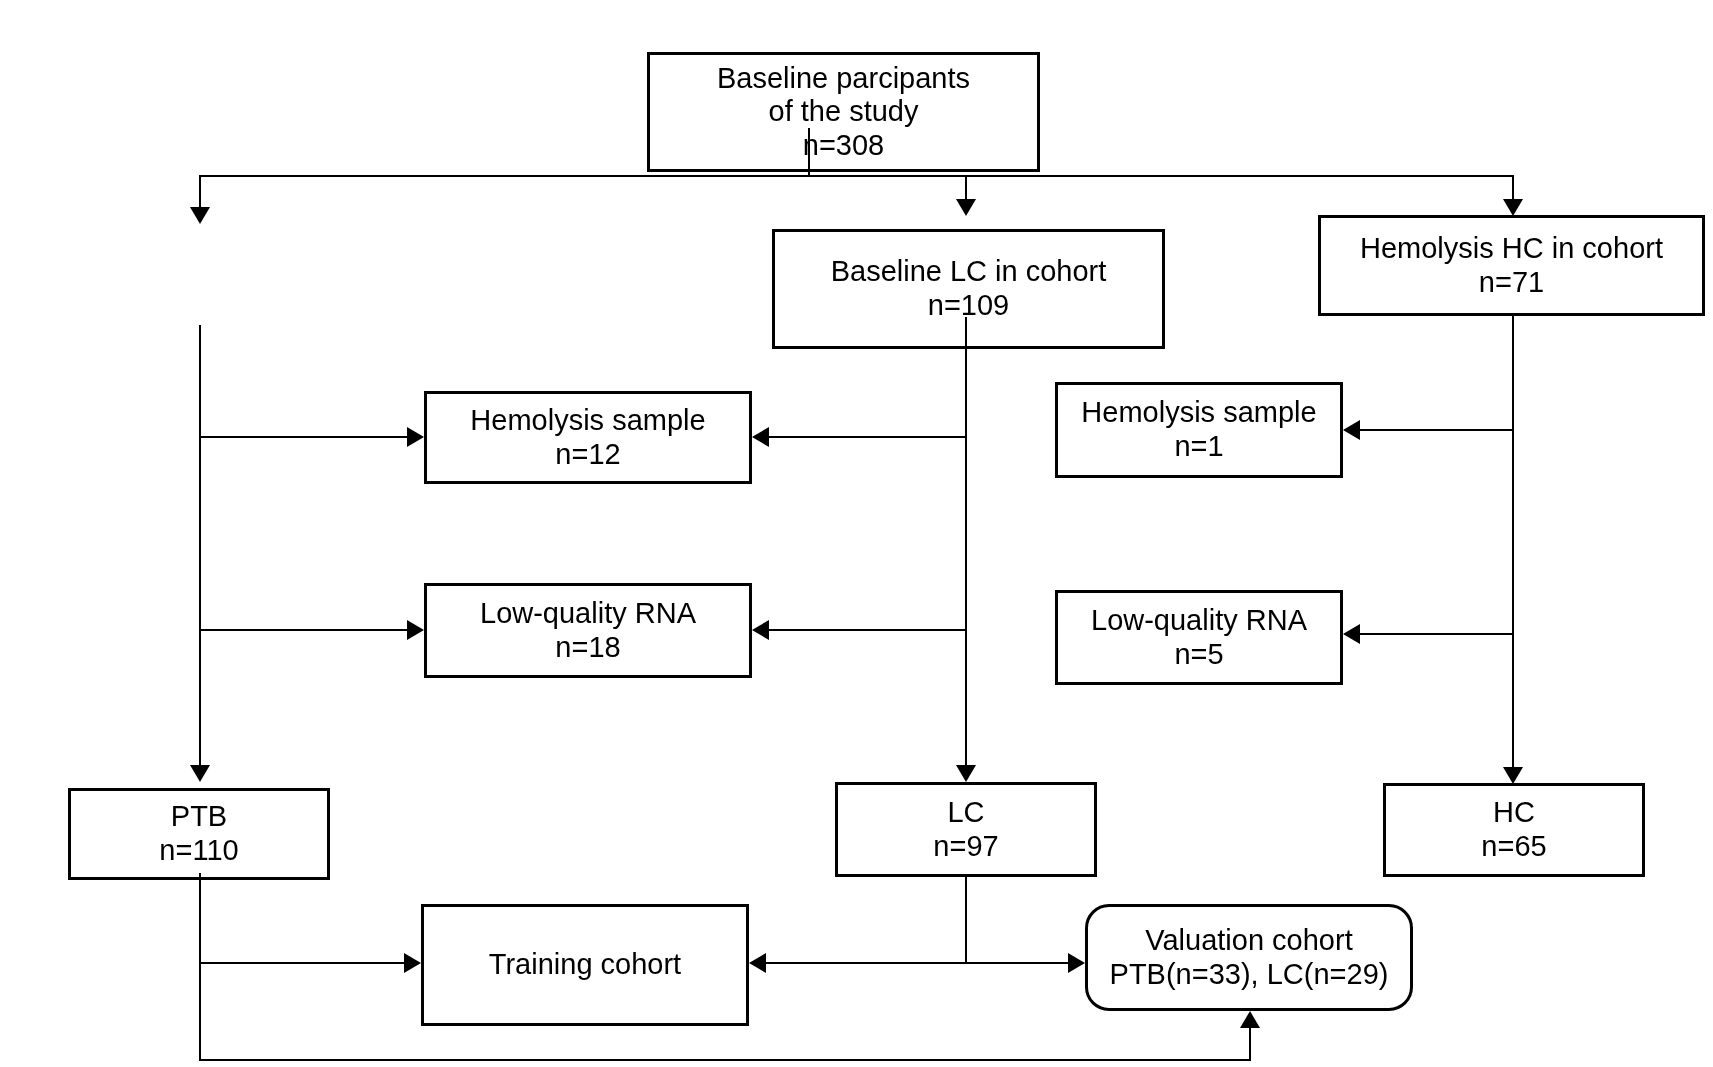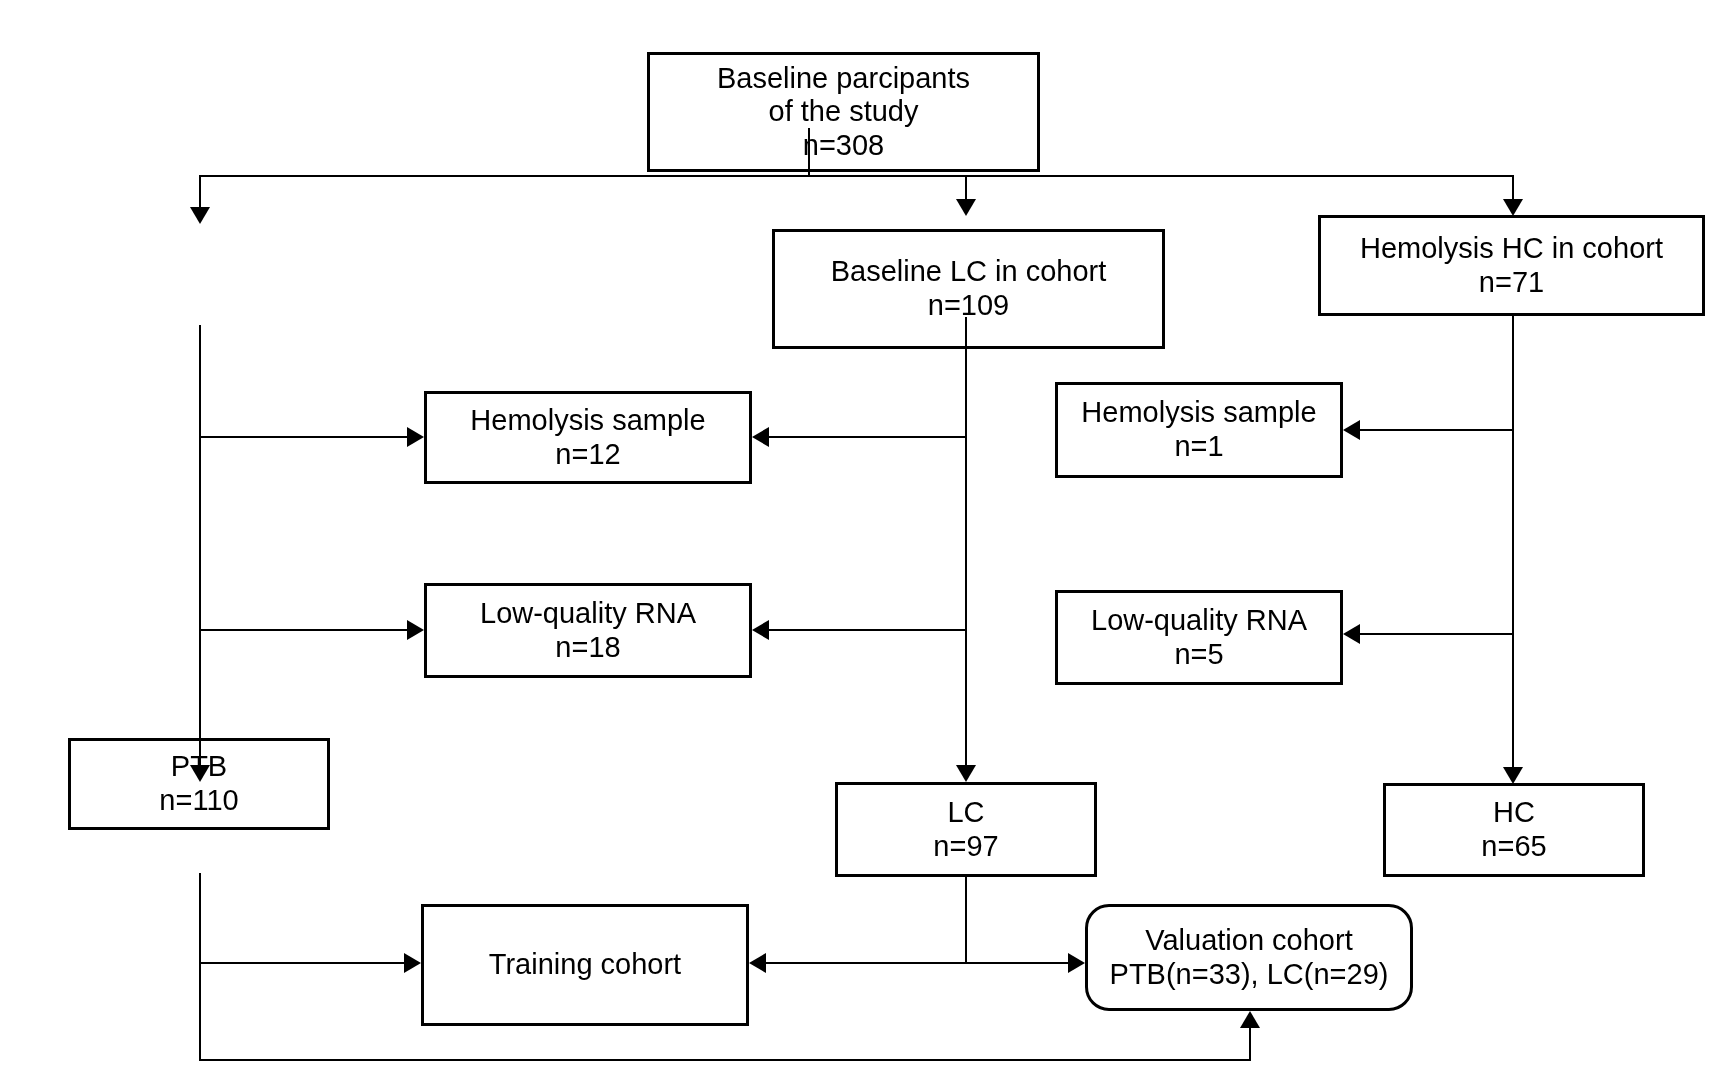--- a/index.html
+++ b/index.html
@@ -67,21 +67,21 @@
   <div class="box" style="left:424px; top:583px; width:328px; height:95px;">
     <div>Low-quality RNA</div>
     <div>n=18</div>
   </div>
 
   <div class="box" style="left:1055px; top:590px; width:288px; height:95px;">
     <div>Low-quality RNA</div>
     <div>n=5</div>
   </div>
 
-  <div class="box" style="left:68px; top:738px; width:262px; height:92px;">
+  <div class="box" style="left:68px; top:788px; width:262px; height:92px;">
     <div>PTB</div>
     <div>n=110</div>
   </div>
 
   <div class="box" style="left:835px; top:782px; width:262px; height:95px;">
     <div>LC</div>
     <div>n=97</div>
   </div>
 
   <div class="box" style="left:1383px; top:783px; width:262px; height:94px;">

